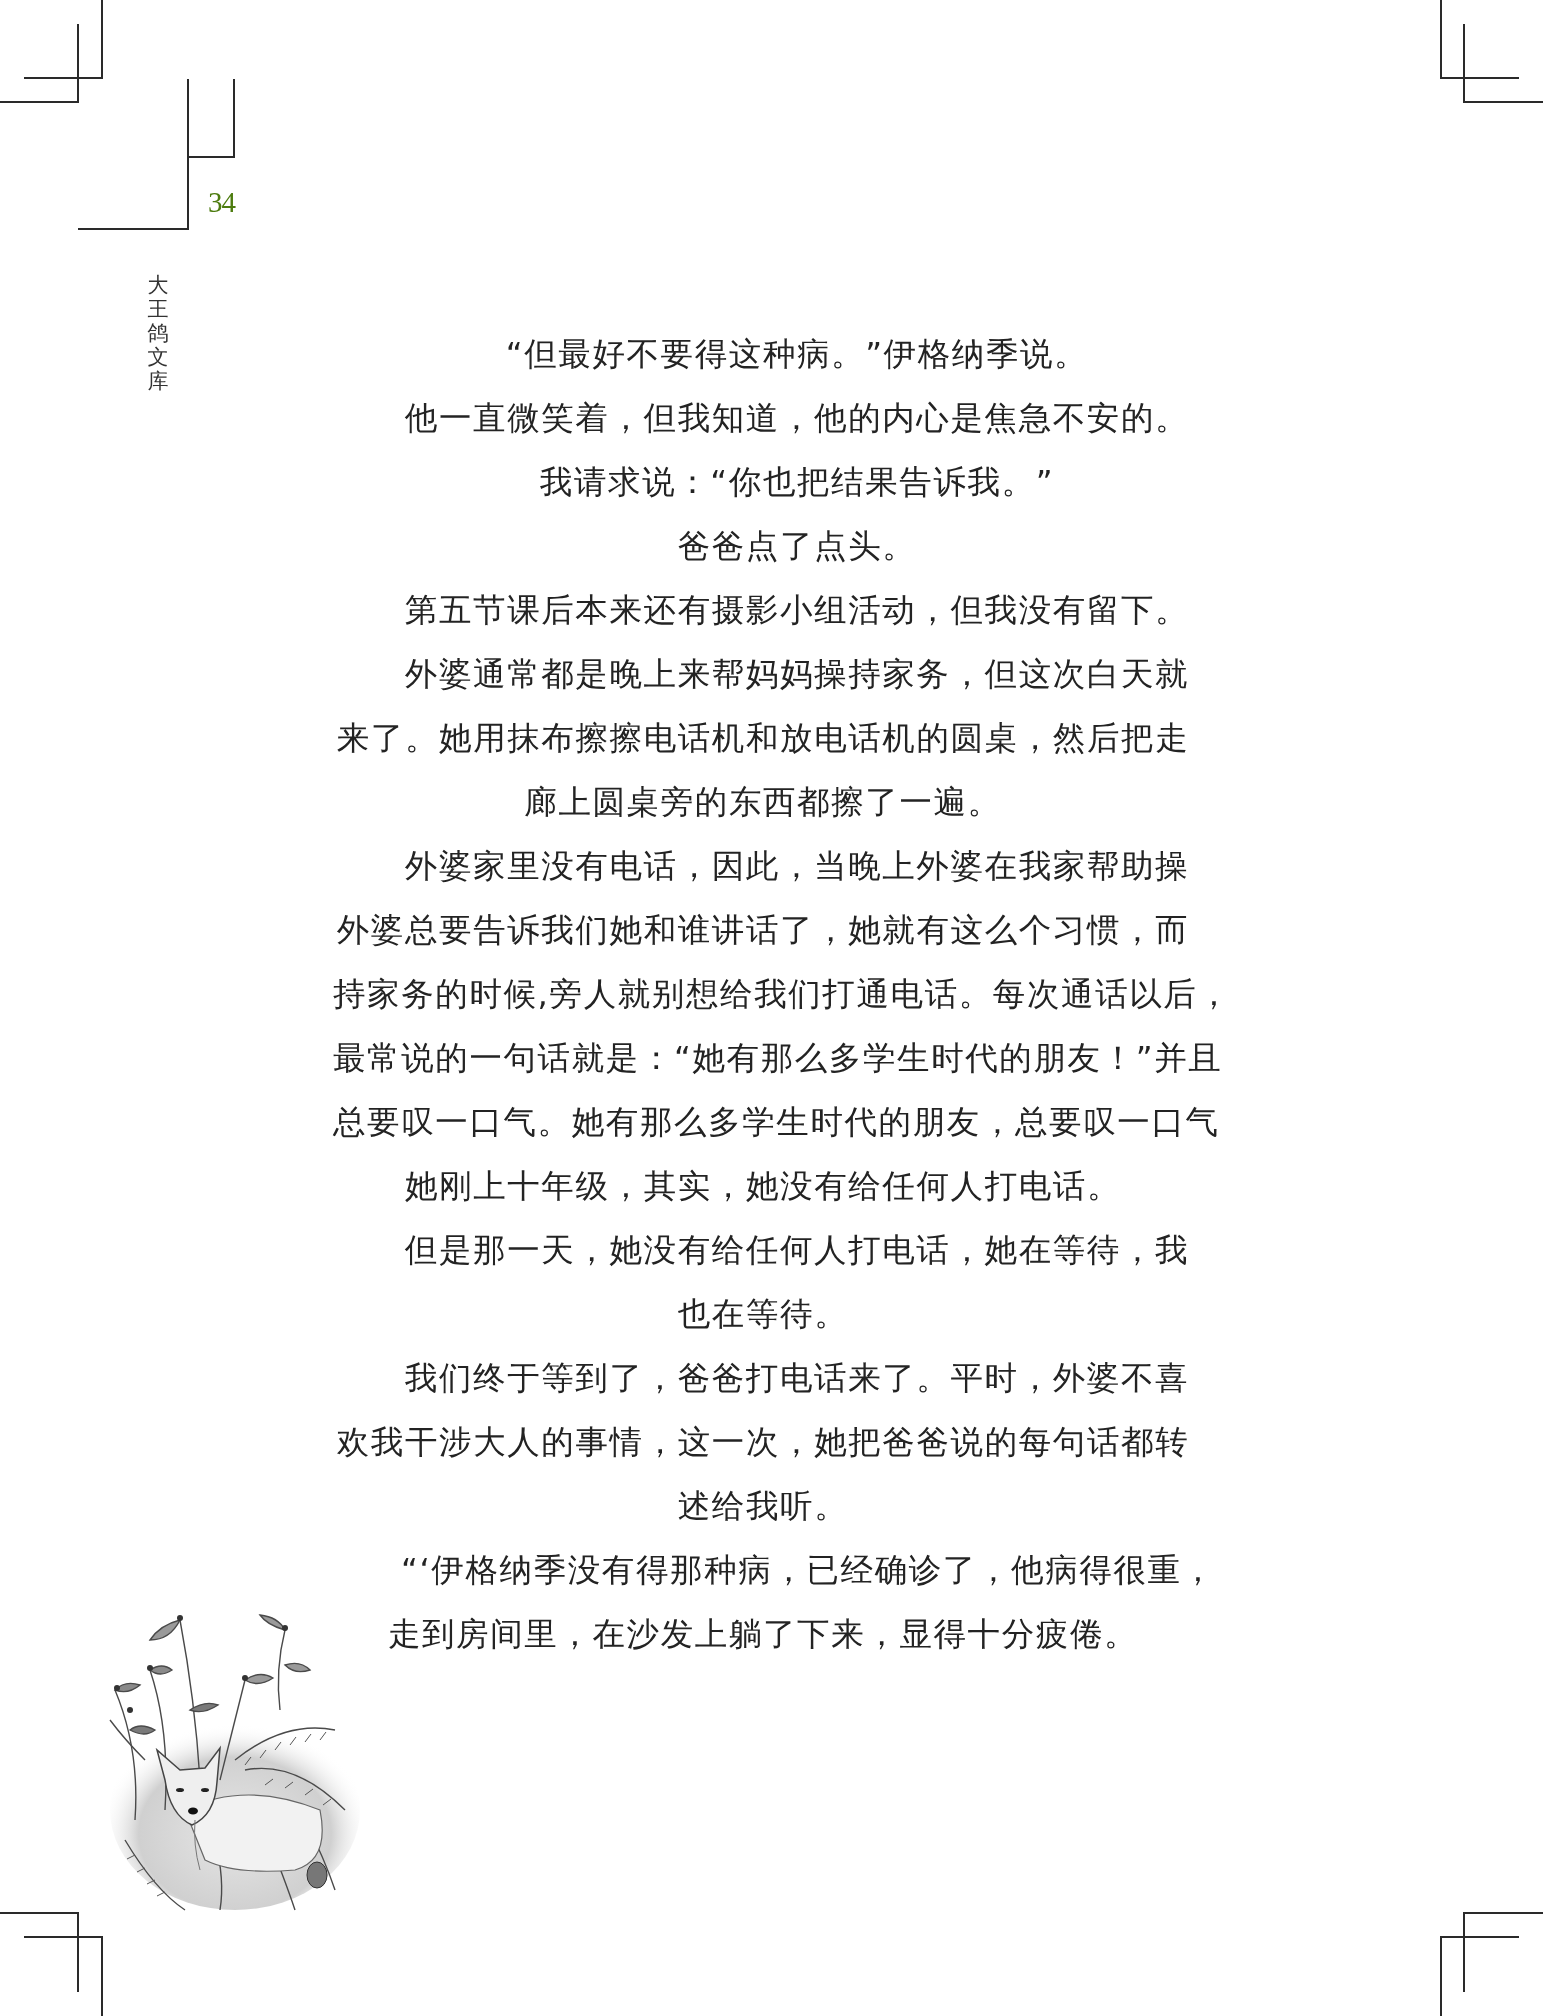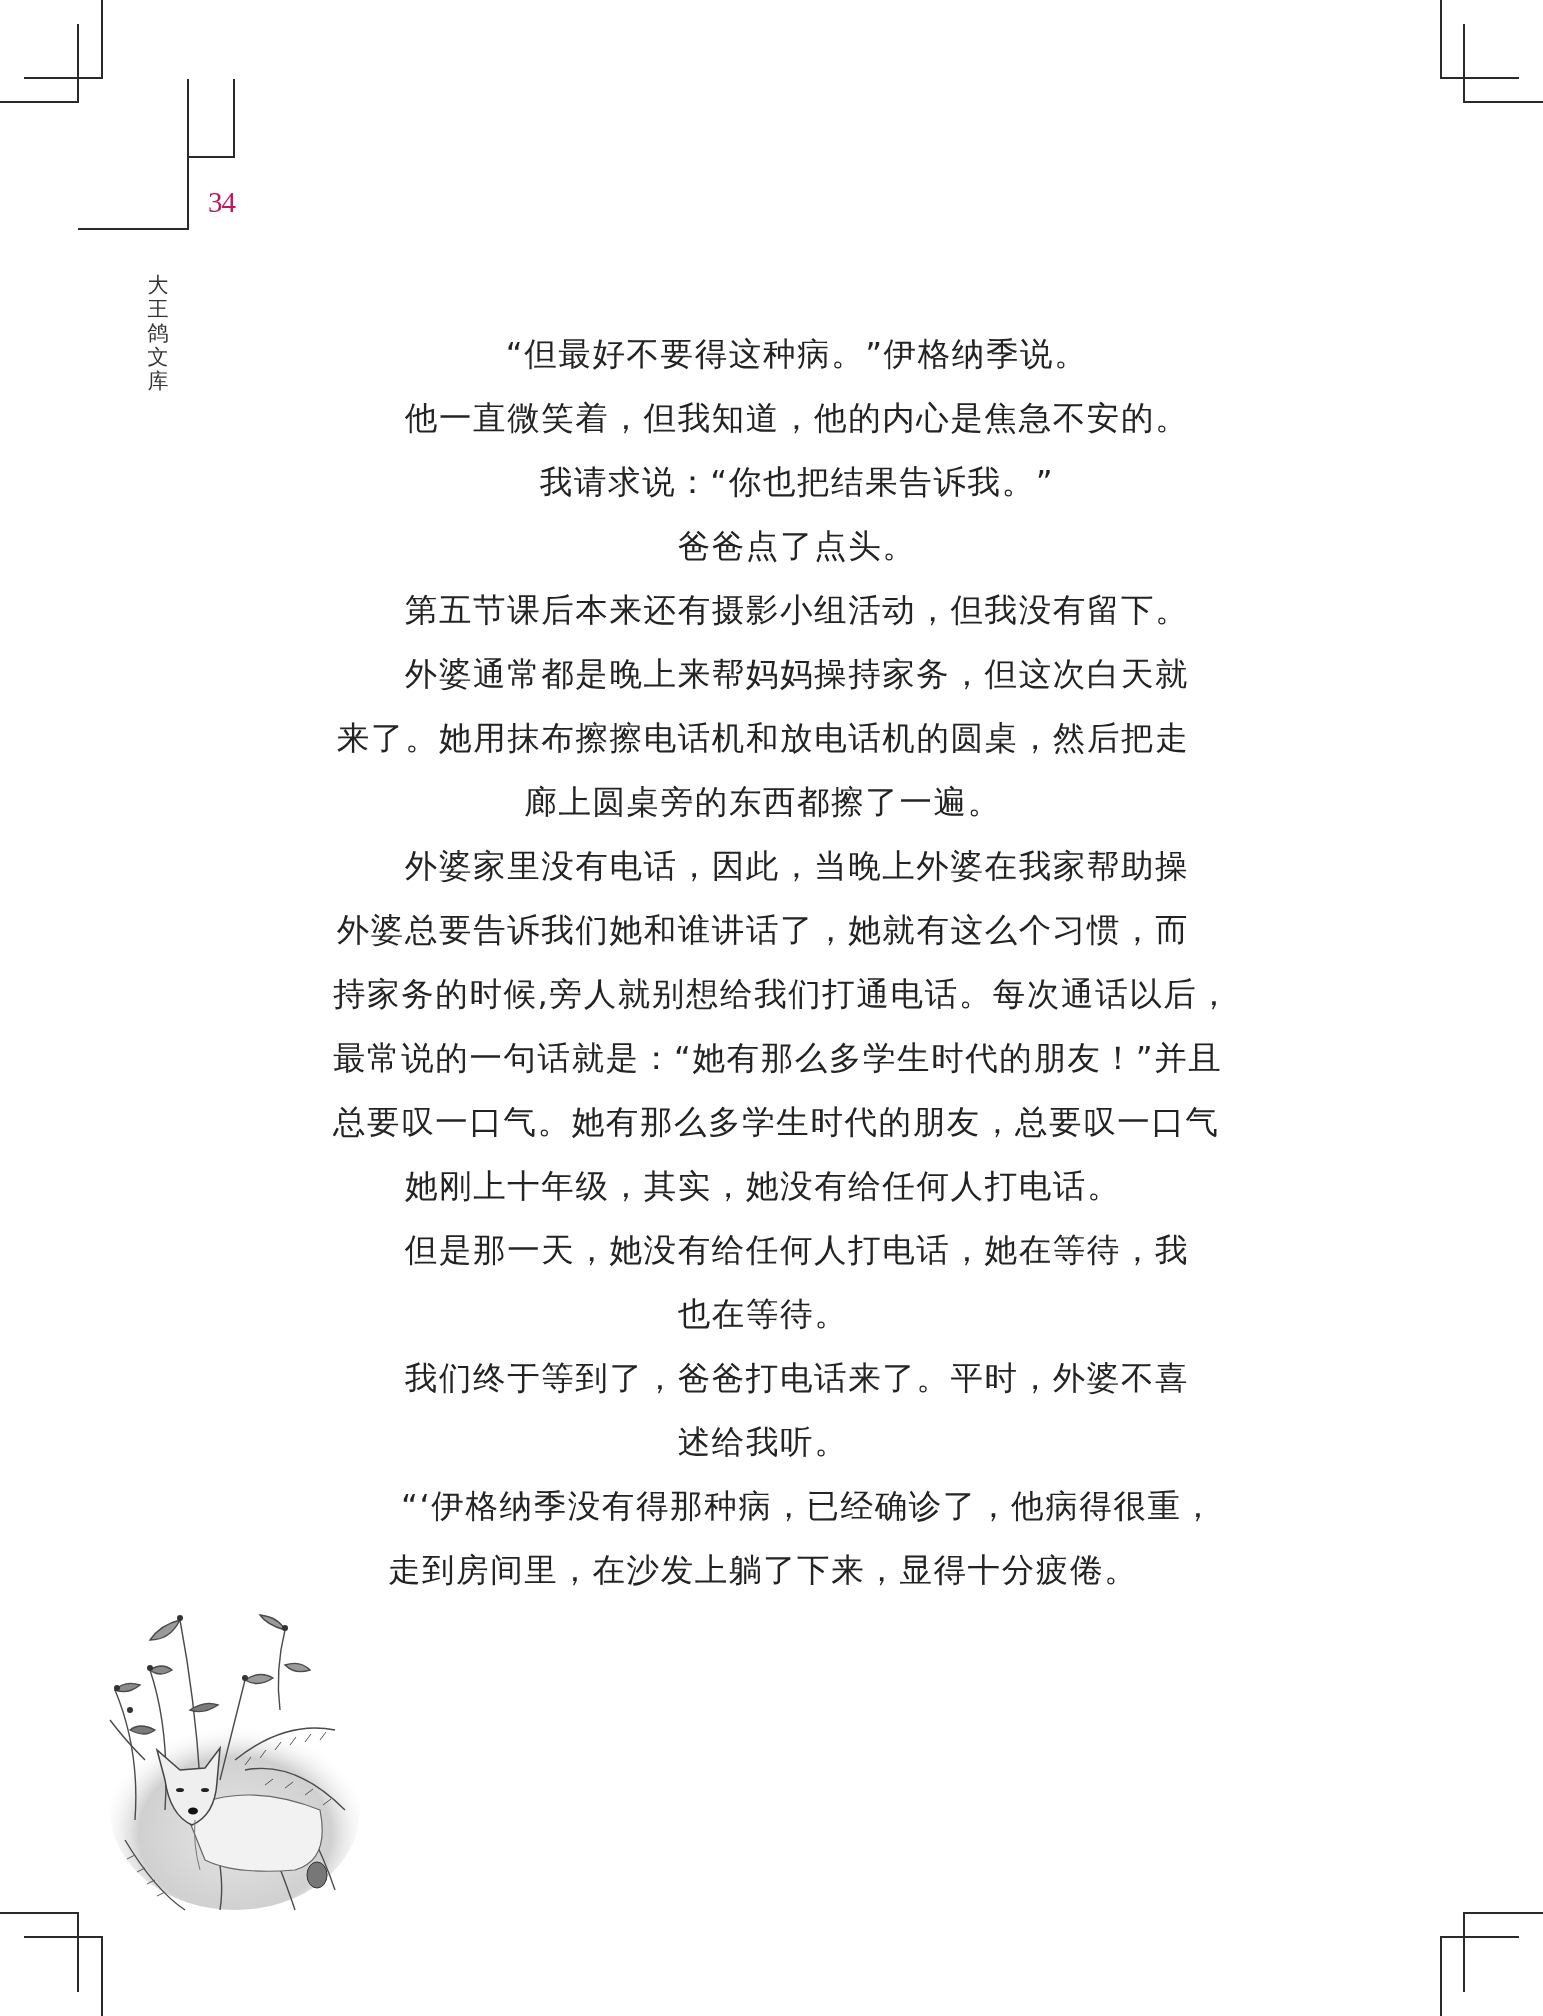--- a/index.html
+++ b/index.html
@@ -1,20 +1,20 @@
 <!DOCTYPE html>
 <html><head>
 <meta charset="utf-8">
 <style>
   html, body { margin:0; padding:0; background:#ffffff; }
   body { width:1543px; height:2016px; position:relative; overflow:hidden; }
   .ln { position:absolute; background:#2a2a2a; }
   .h { height:2px; }
   .v { width:2px; }
-  #page-number { position:absolute; left:208px; top:186px; font-family:"Liberation Serif","DejaVu Serif",serif; font-size:29px; color:#be185d; letter-spacing:-1px; }
+  #page-number { position:absolute; left:208px; top:186px; font-family:"Liberation Serif","DejaVu Serif",serif; font-size:29px; color:#4d7c0f; letter-spacing:-1px; }
   #series-title { position:absolute; left:146px; top:273px; width:24px; font-family:"DejaVu Sans","Liberation Sans",sans-serif; font-size:21px; line-height:24px; color:#333; text-align:center; }
   #series-title span { display:block; }
   #body-text { position:absolute; left:333px; top:322px; width:860px; font-family:"DejaVu Sans","Liberation Sans",sans-serif; font-size:32.5px; line-height:64px; color:#232323; letter-spacing:1.6px; }
   .line { white-space:nowrap; height:64px; display:block;text-align:center; }
   .indent { padding-left:68px; }
   #illustration { position:absolute; left:95px; top:1610px; width:270px; height:310px; }
 </style>
 </head>
 <body>
 
@@ -64,20 +64,21 @@
   <span class="line">廊上圆桌旁的东西都擦了一遍。</span>
   <span class="line indent">外婆家里没有电话，因此，当晚上外婆在我家帮助操</span>
   <span class="line">外婆总要告诉我们她和谁讲话了，她就有这么个习惯，而</span>
   <span class="line">持家务的时候,旁人就别想给我们打通电话。每次通话以后，</span>
   <span class="line">最常说的一句话就是：“她有那么多学生时代的朋友！”并且</span>
   <span class="line">总要叹一口气。她有那么多学生时代的朋友，总要叹一口气</span>
   <span class="line">她刚上十年级，其实，她没有给任何人打电话。</span>
   <span class="line indent">但是那一天，她没有给任何人打电话，她在等待，我</span>
   <span class="line">也在等待。</span>
   <span class="line indent">我们终于等到了，爸爸打电话来了。平时，外婆不喜</span>
+  <span class="line">欢我干涉大人的事情，这一次，她把爸爸说的每句话都转</span>
   <span class="line">述给我听。</span>
   <span class="line indent">“‘伊格纳季没有得那种病，已经确诊了，他病得很重，</span>
   <span class="line">走到房间里，在沙发上躺了下来，显得十分疲倦。</span>
 </div>
 
 <div id="illustration">
   <svg width="270" height="310" viewBox="0 0 270 310">
     <defs>
       <radialGradient id="shade" cx="50%" cy="62%" r="55%">
         <stop offset="0%" stop-color="#e6e6e6"></stop>

